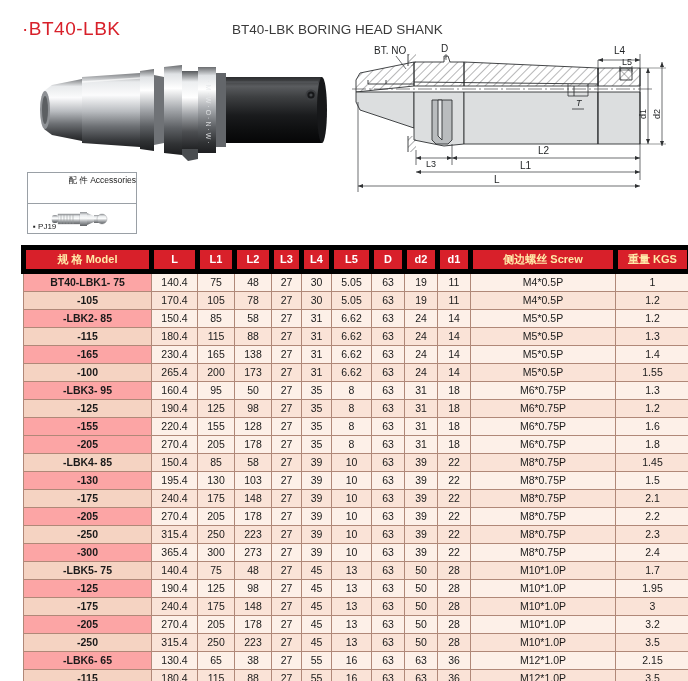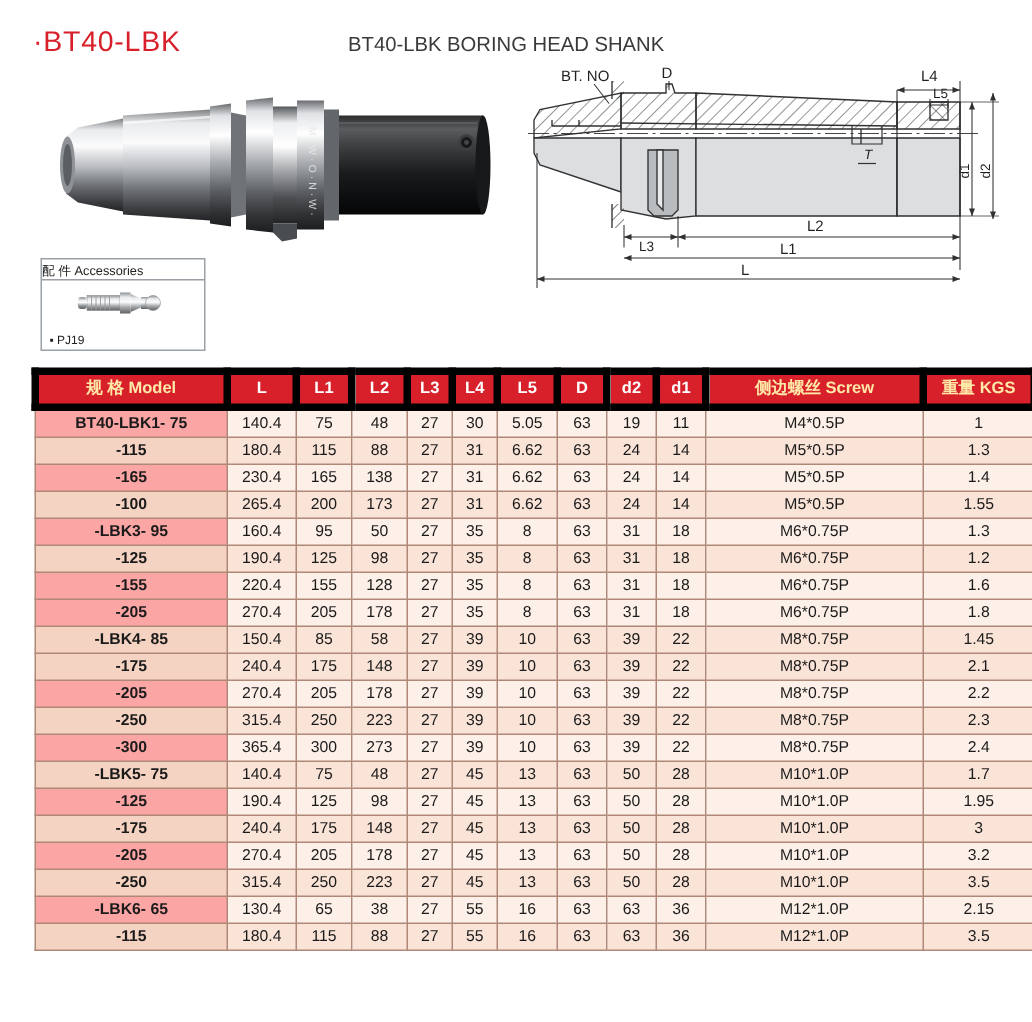--- a/index.html
+++ b/index.html
@@ -51,22 +51,22 @@
     top: 172px;
     width: 110px;
     height: 62px;
     border: 1px solid #9aa0a6;
     background: #ffffff;
     box-sizing: border-box;
   }
   #accessories-title {
     font-size: 8.5px;
     color: #222;
-    text-align: left;
-    padding: 2px 0 1px 0;
+    text-align: right;
+    padding: 2px 0 18px 0;
     border-bottom: 1px solid #9aa0a6;
     line-height: 1.2;
     white-space: nowrap;
   }
   #accessory-image {
     height: 30px;
     position: relative;
   }
   #accessory-label {
     position: absolute;
@@ -403,20 +403,48 @@
           <td class="val">27</td>
           <td class="val">30</td>
           <td class="val">5.05</td>
           <td class="val">63</td>
           <td class="val">19</td>
           <td class="val">11</td>
           <td class="val">M4*0.5P</td>
           <td class="val">1</td>
         </tr>
         <tr class="alt">
+          <td class="model">-105</td>
+          <td class="val">170.4</td>
+          <td class="val">105</td>
+          <td class="val">78</td>
+          <td class="val">27</td>
+          <td class="val">30</td>
+          <td class="val">5.05</td>
+          <td class="val">63</td>
+          <td class="val">19</td>
+          <td class="val">11</td>
+          <td class="val">M4*0.5P</td>
+          <td class="val">1.2</td>
+        </tr>
+        <tr>
+          <td class="model">-LBK2- 85</td>
+          <td class="val">150.4</td>
+          <td class="val">85</td>
+          <td class="val">58</td>
+          <td class="val">27</td>
+          <td class="val">31</td>
+          <td class="val">6.62</td>
+          <td class="val">63</td>
+          <td class="val">24</td>
+          <td class="val">14</td>
+          <td class="val">M5*0.5P</td>
+          <td class="val">1.2</td>
+        </tr>
+        <tr class="alt">
           <td class="model">-115</td>
           <td class="val">180.4</td>
           <td class="val">115</td>
           <td class="val">88</td>
           <td class="val">27</td>
           <td class="val">31</td>
           <td class="val">6.62</td>
           <td class="val">63</td>
           <td class="val">24</td>
           <td class="val">14</td>
@@ -514,20 +542,34 @@
           <td class="val">58</td>
           <td class="val">27</td>
           <td class="val">39</td>
           <td class="val">10</td>
           <td class="val">63</td>
           <td class="val">39</td>
           <td class="val">22</td>
           <td class="val">M8*0.75P</td>
           <td class="val">1.45</td>
         </tr>
+        <tr>
+          <td class="model">-130</td>
+          <td class="val">195.4</td>
+          <td class="val">130</td>
+          <td class="val">103</td>
+          <td class="val">27</td>
+          <td class="val">39</td>
+          <td class="val">10</td>
+          <td class="val">63</td>
+          <td class="val">39</td>
+          <td class="val">22</td>
+          <td class="val">M8*0.75P</td>
+          <td class="val">1.5</td>
+        </tr>
         <tr class="alt">
           <td class="model">-175</td>
           <td class="val">240.4</td>
           <td class="val">175</td>
           <td class="val">148</td>
           <td class="val">27</td>
           <td class="val">39</td>
           <td class="val">10</td>
           <td class="val">63</td>
           <td class="val">39</td>

